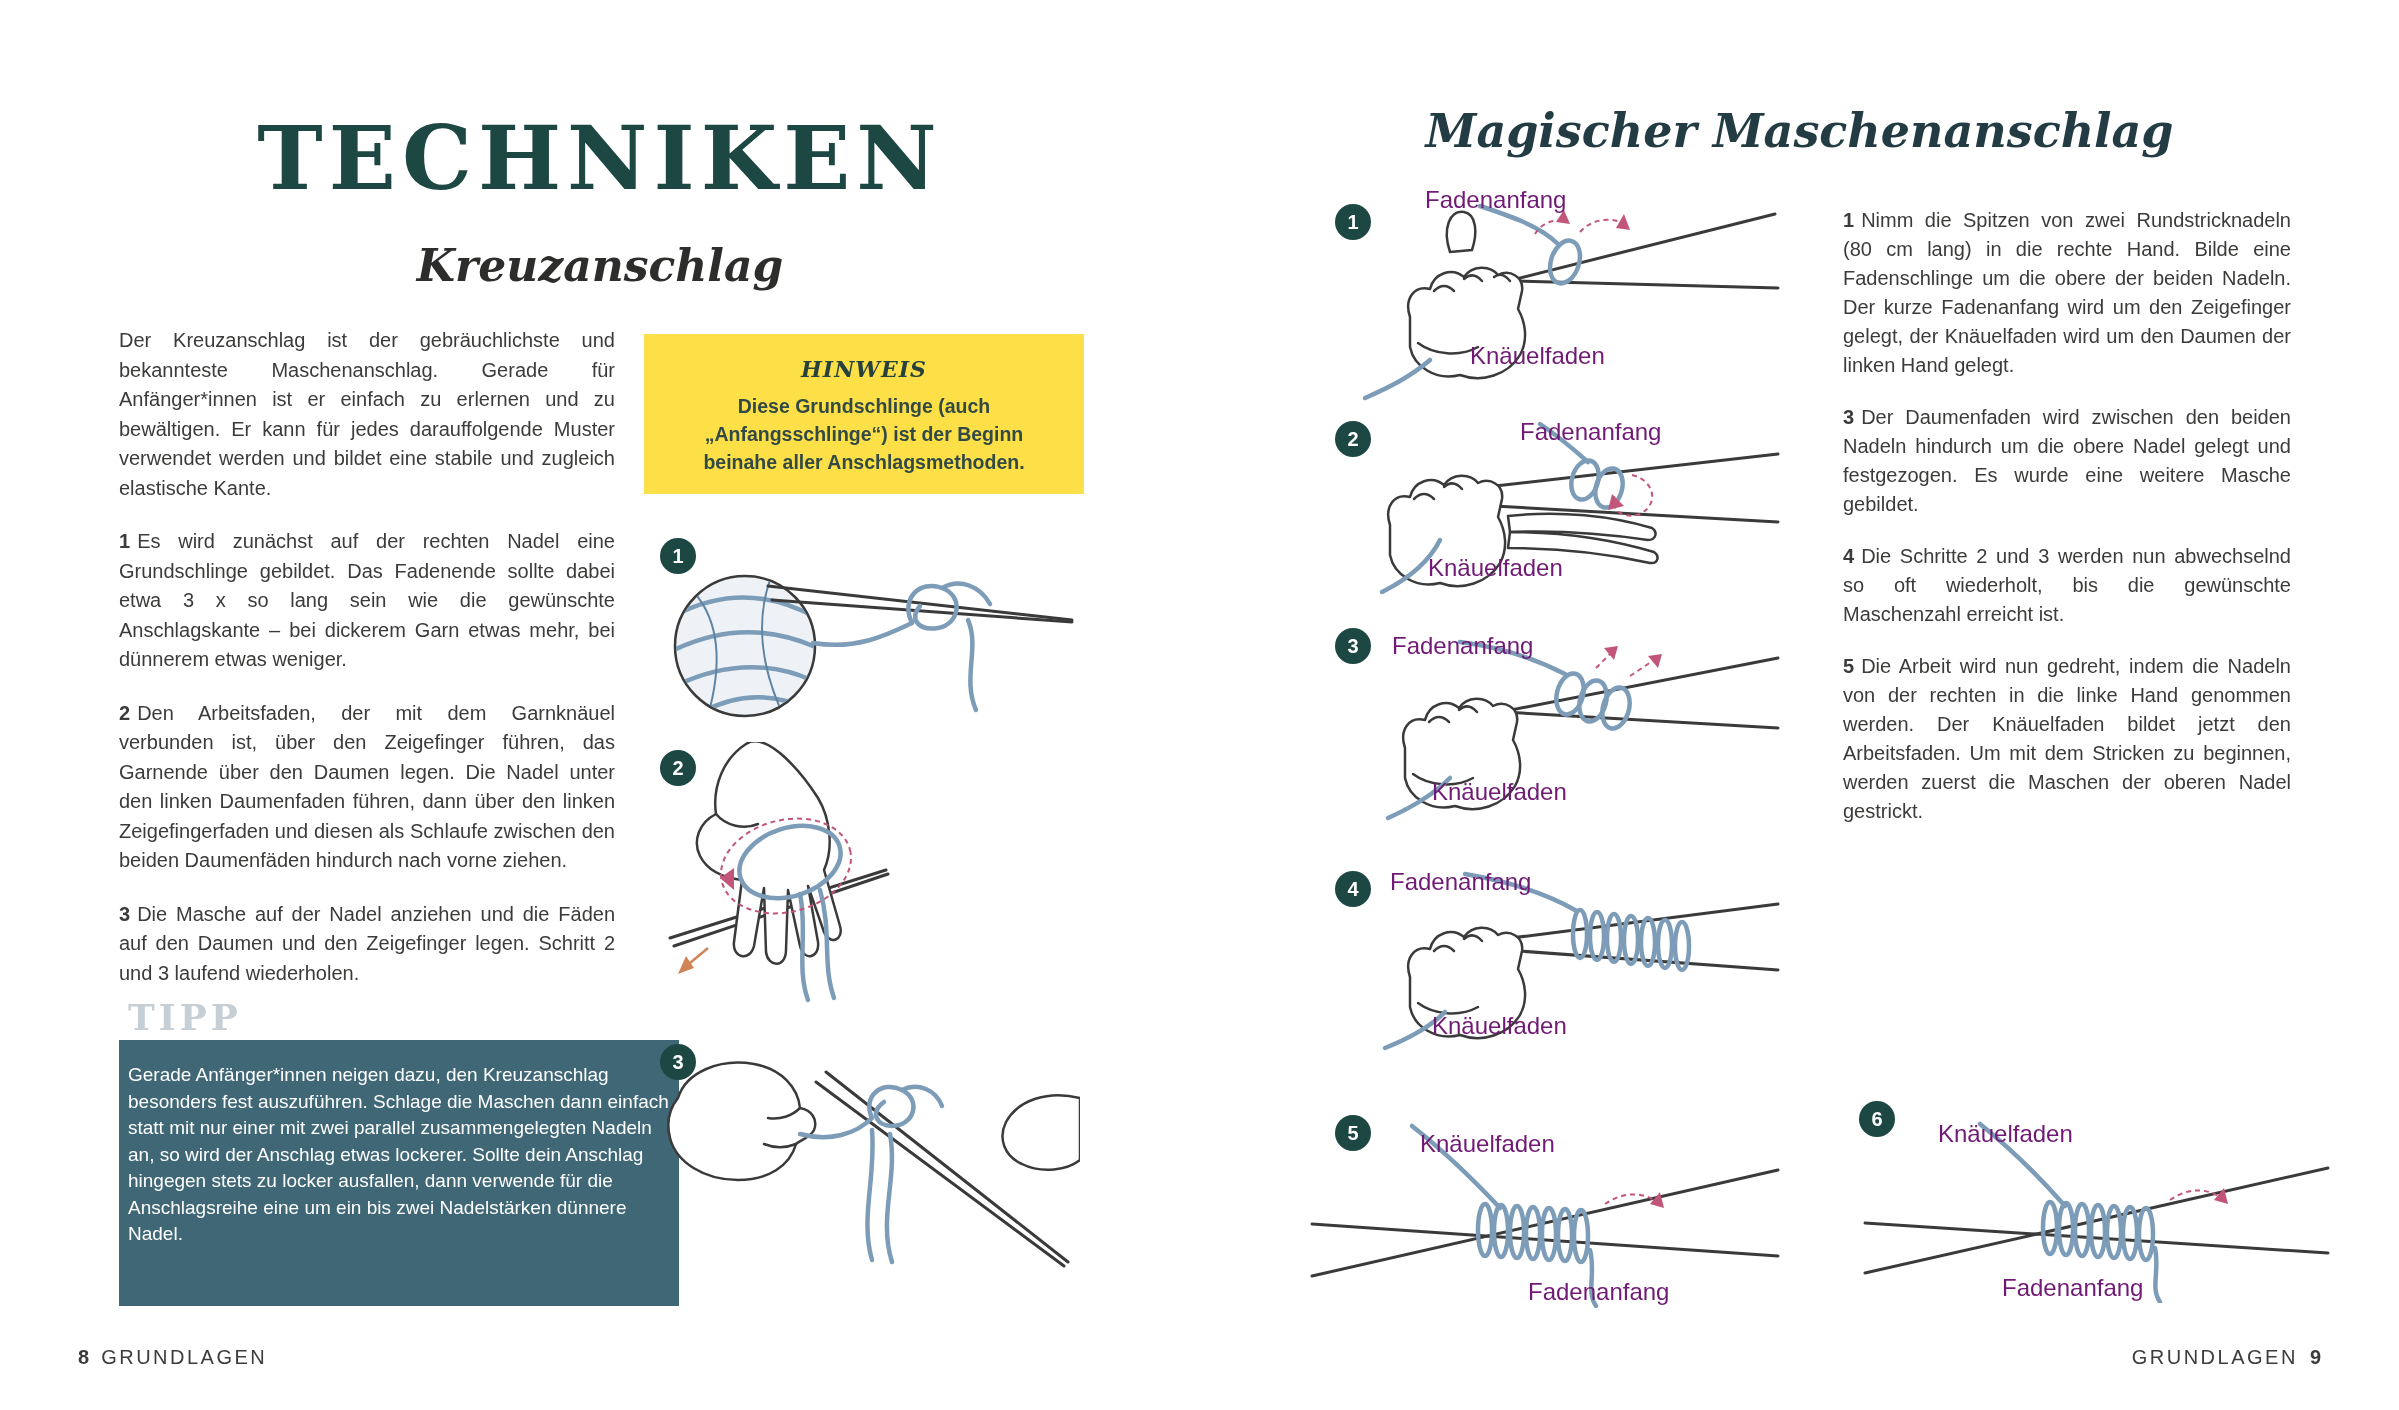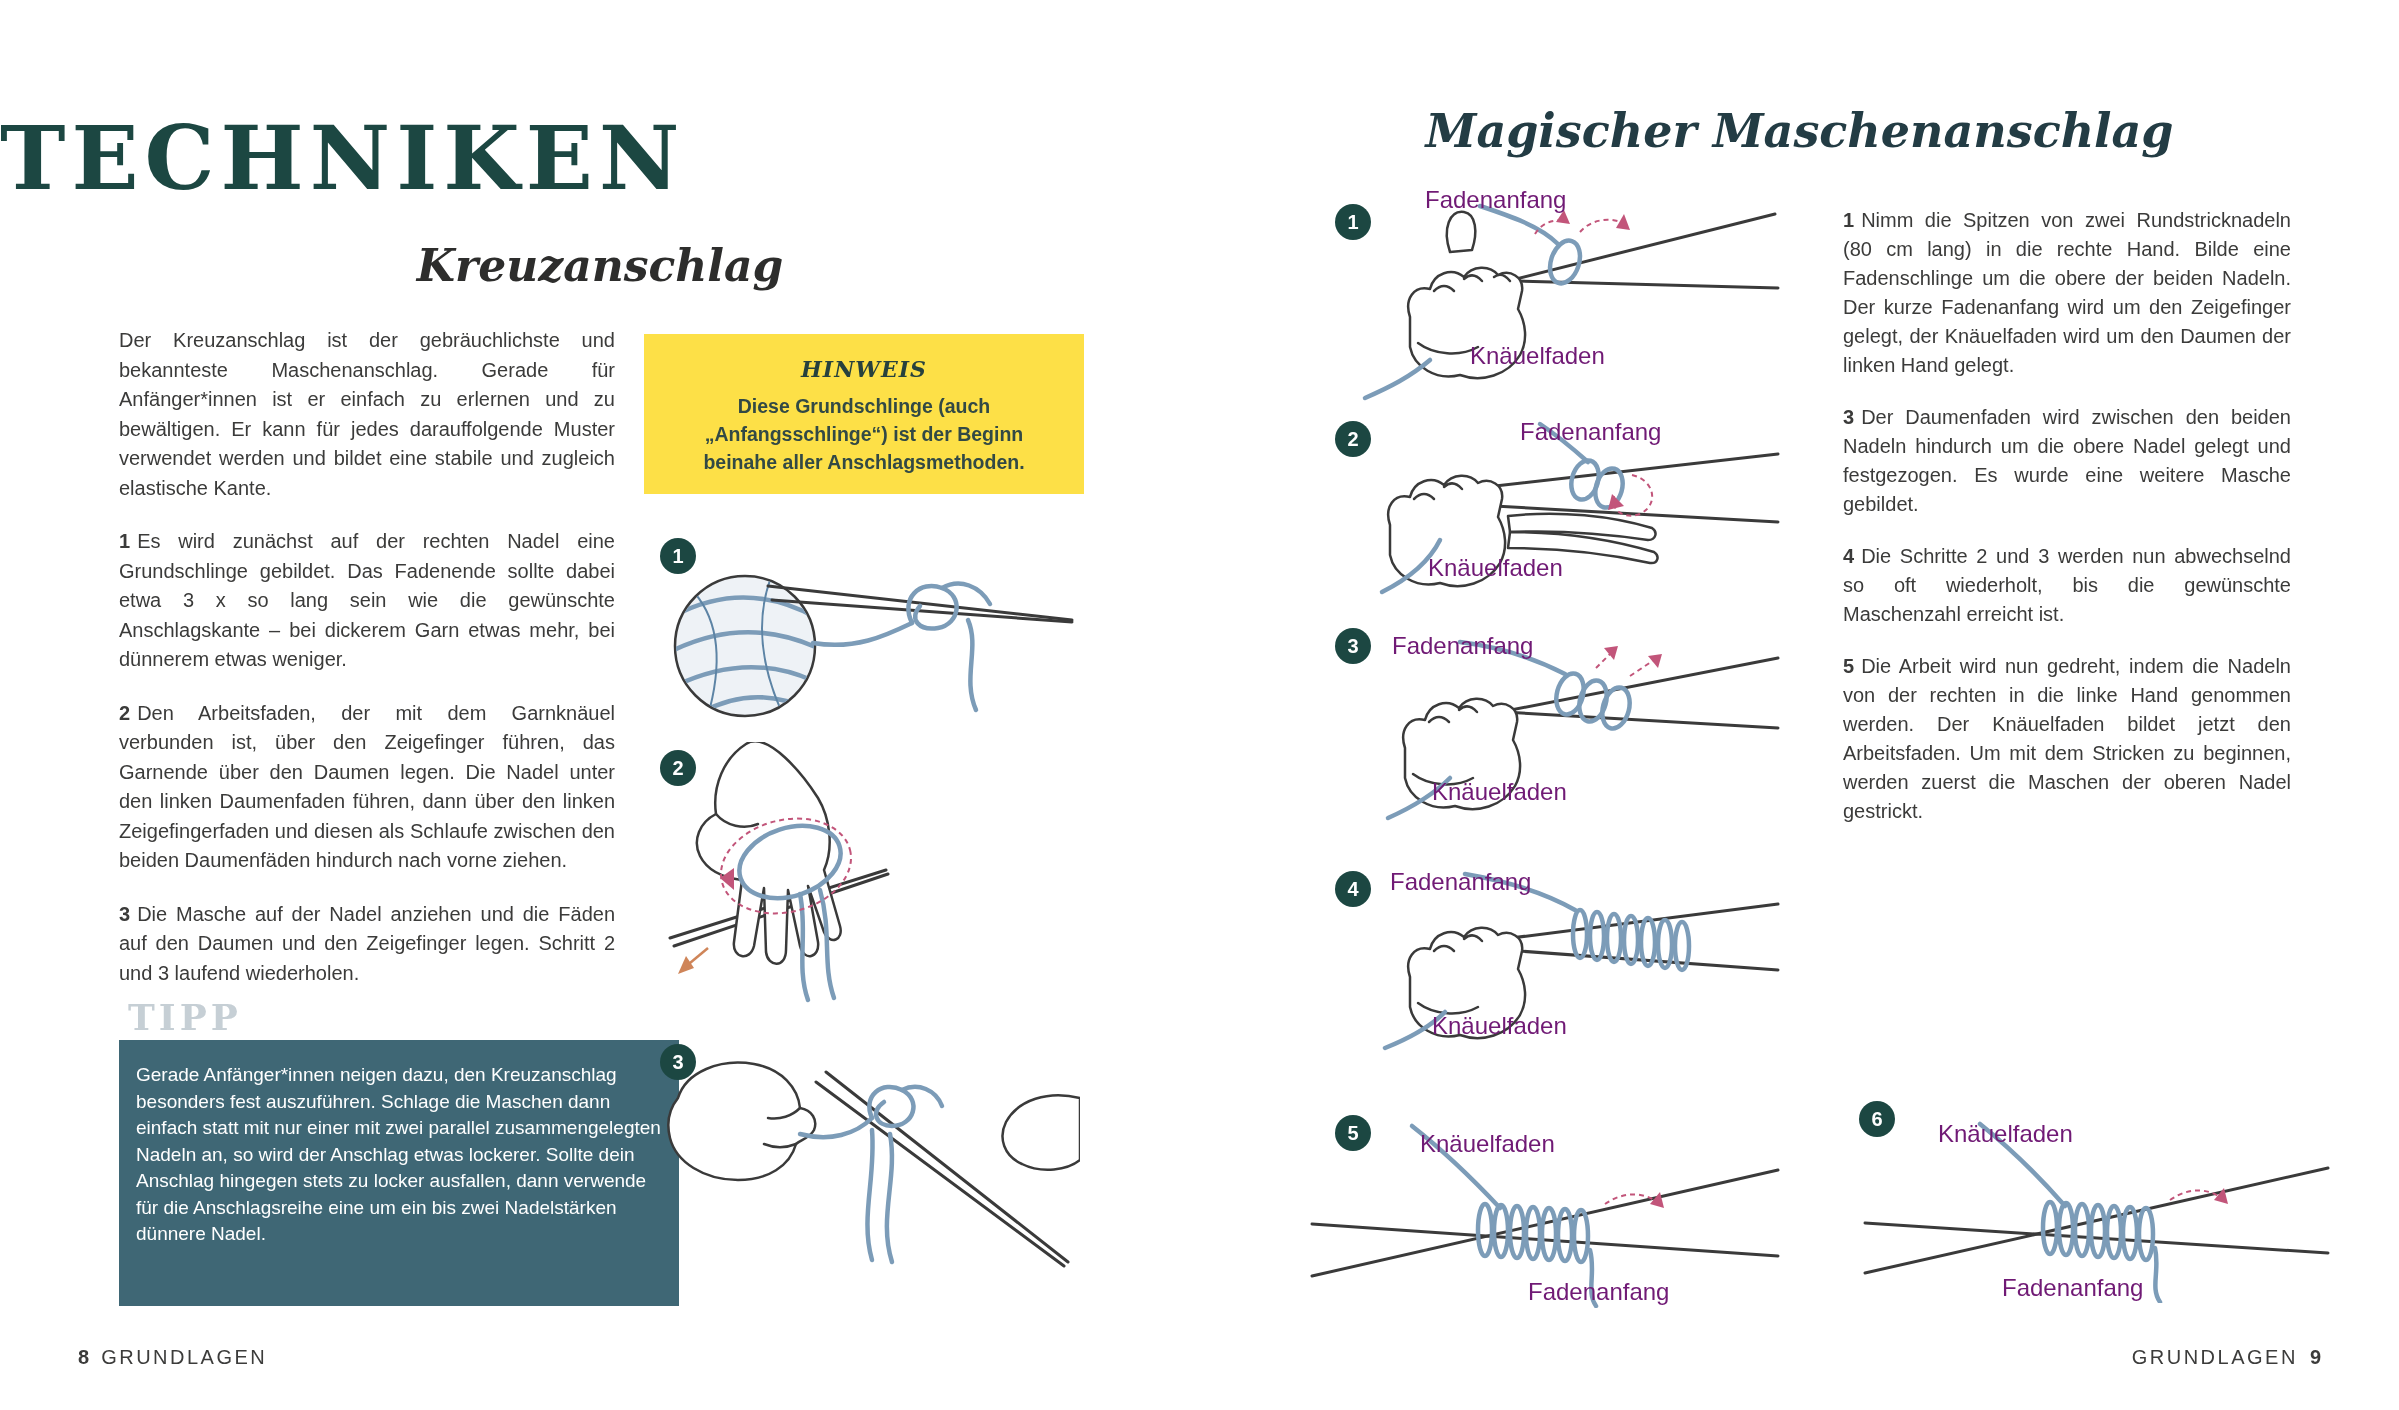--- a/index.html
+++ b/index.html
@@ -1,30 +1,30 @@
 <!DOCTYPE html>
 <html lang="de"><head>
 <meta charset="utf-8">
 <style>
   html,body{margin:0;padding:0;background:#e8e8e8;}
   .spread{position:relative;width:2399px;height:1410px;background:#ffffff;overflow:hidden;
           font-family:"Liberation Sans",sans-serif;color:#3b3b3a;}
 
   
-  .title-left{position:absolute;left:0;top:106px;width:1200px;
+  .title-left{position:absolute;left:0;top:106px;width:1200px;text-align:center;
     font-family:"DejaVu Serif",serif;font-weight:700;font-size:88px;letter-spacing:6px;color:#1c4742;margin:0;}
   .subtitle-left{position:absolute;left:0;top:240px;width:1200px;text-align:center;
     font-family:"DejaVu Serif",serif;font-style:italic;font-weight:700;font-size:44px;color:#2d2d2c;margin:0;}
   .lcol{position:absolute;left:119px;top:326px;width:496px;font-size:20px;line-height:29.5px;text-align:justify;}
   .para{margin:0 0 24px 0;}
   .stepnum{font-weight:700;margin-right:7px;}
   .tipp-heading{position:absolute;left:128px;top:996px;font-family:"DejaVu Serif",serif;font-weight:700;
     font-size:36px;letter-spacing:4px;color:#c6cfd5;}
   .tip-box{position:absolute;left:119px;top:1040px;width:560px;height:266px;background:#3f6775;color:#ffffff;
-    box-sizing:border-box;padding:22px 17px;font-size:19px;line-height:26.5px;}
+    box-sizing:border-box;padding:22px 9px;font-size:19px;line-height:26.5px;}
   .tip-box p{margin:0;}
   .hinweis{position:absolute;left:644px;top:334px;width:440px;height:160px;background:#fde047;text-align:center;
     box-sizing:border-box;padding:22px 28px;}
   .hinweis-title{font-family:"DejaVu Serif",serif;font-style:italic;font-weight:700;font-size:22px;
     letter-spacing:1px;color:#27413d;margin:0 0 10px 0;}
   .hinweis-text{font-weight:700;font-size:19.5px;line-height:28px;color:#324945;margin:0;}
 
   
   .title-right{position:absolute;left:1200px;top:104px;width:1199px;text-align:center;
     font-family:"DejaVu Serif",serif;font-style:italic;font-weight:700;font-size:46px;color:#233c44;margin:0;}

